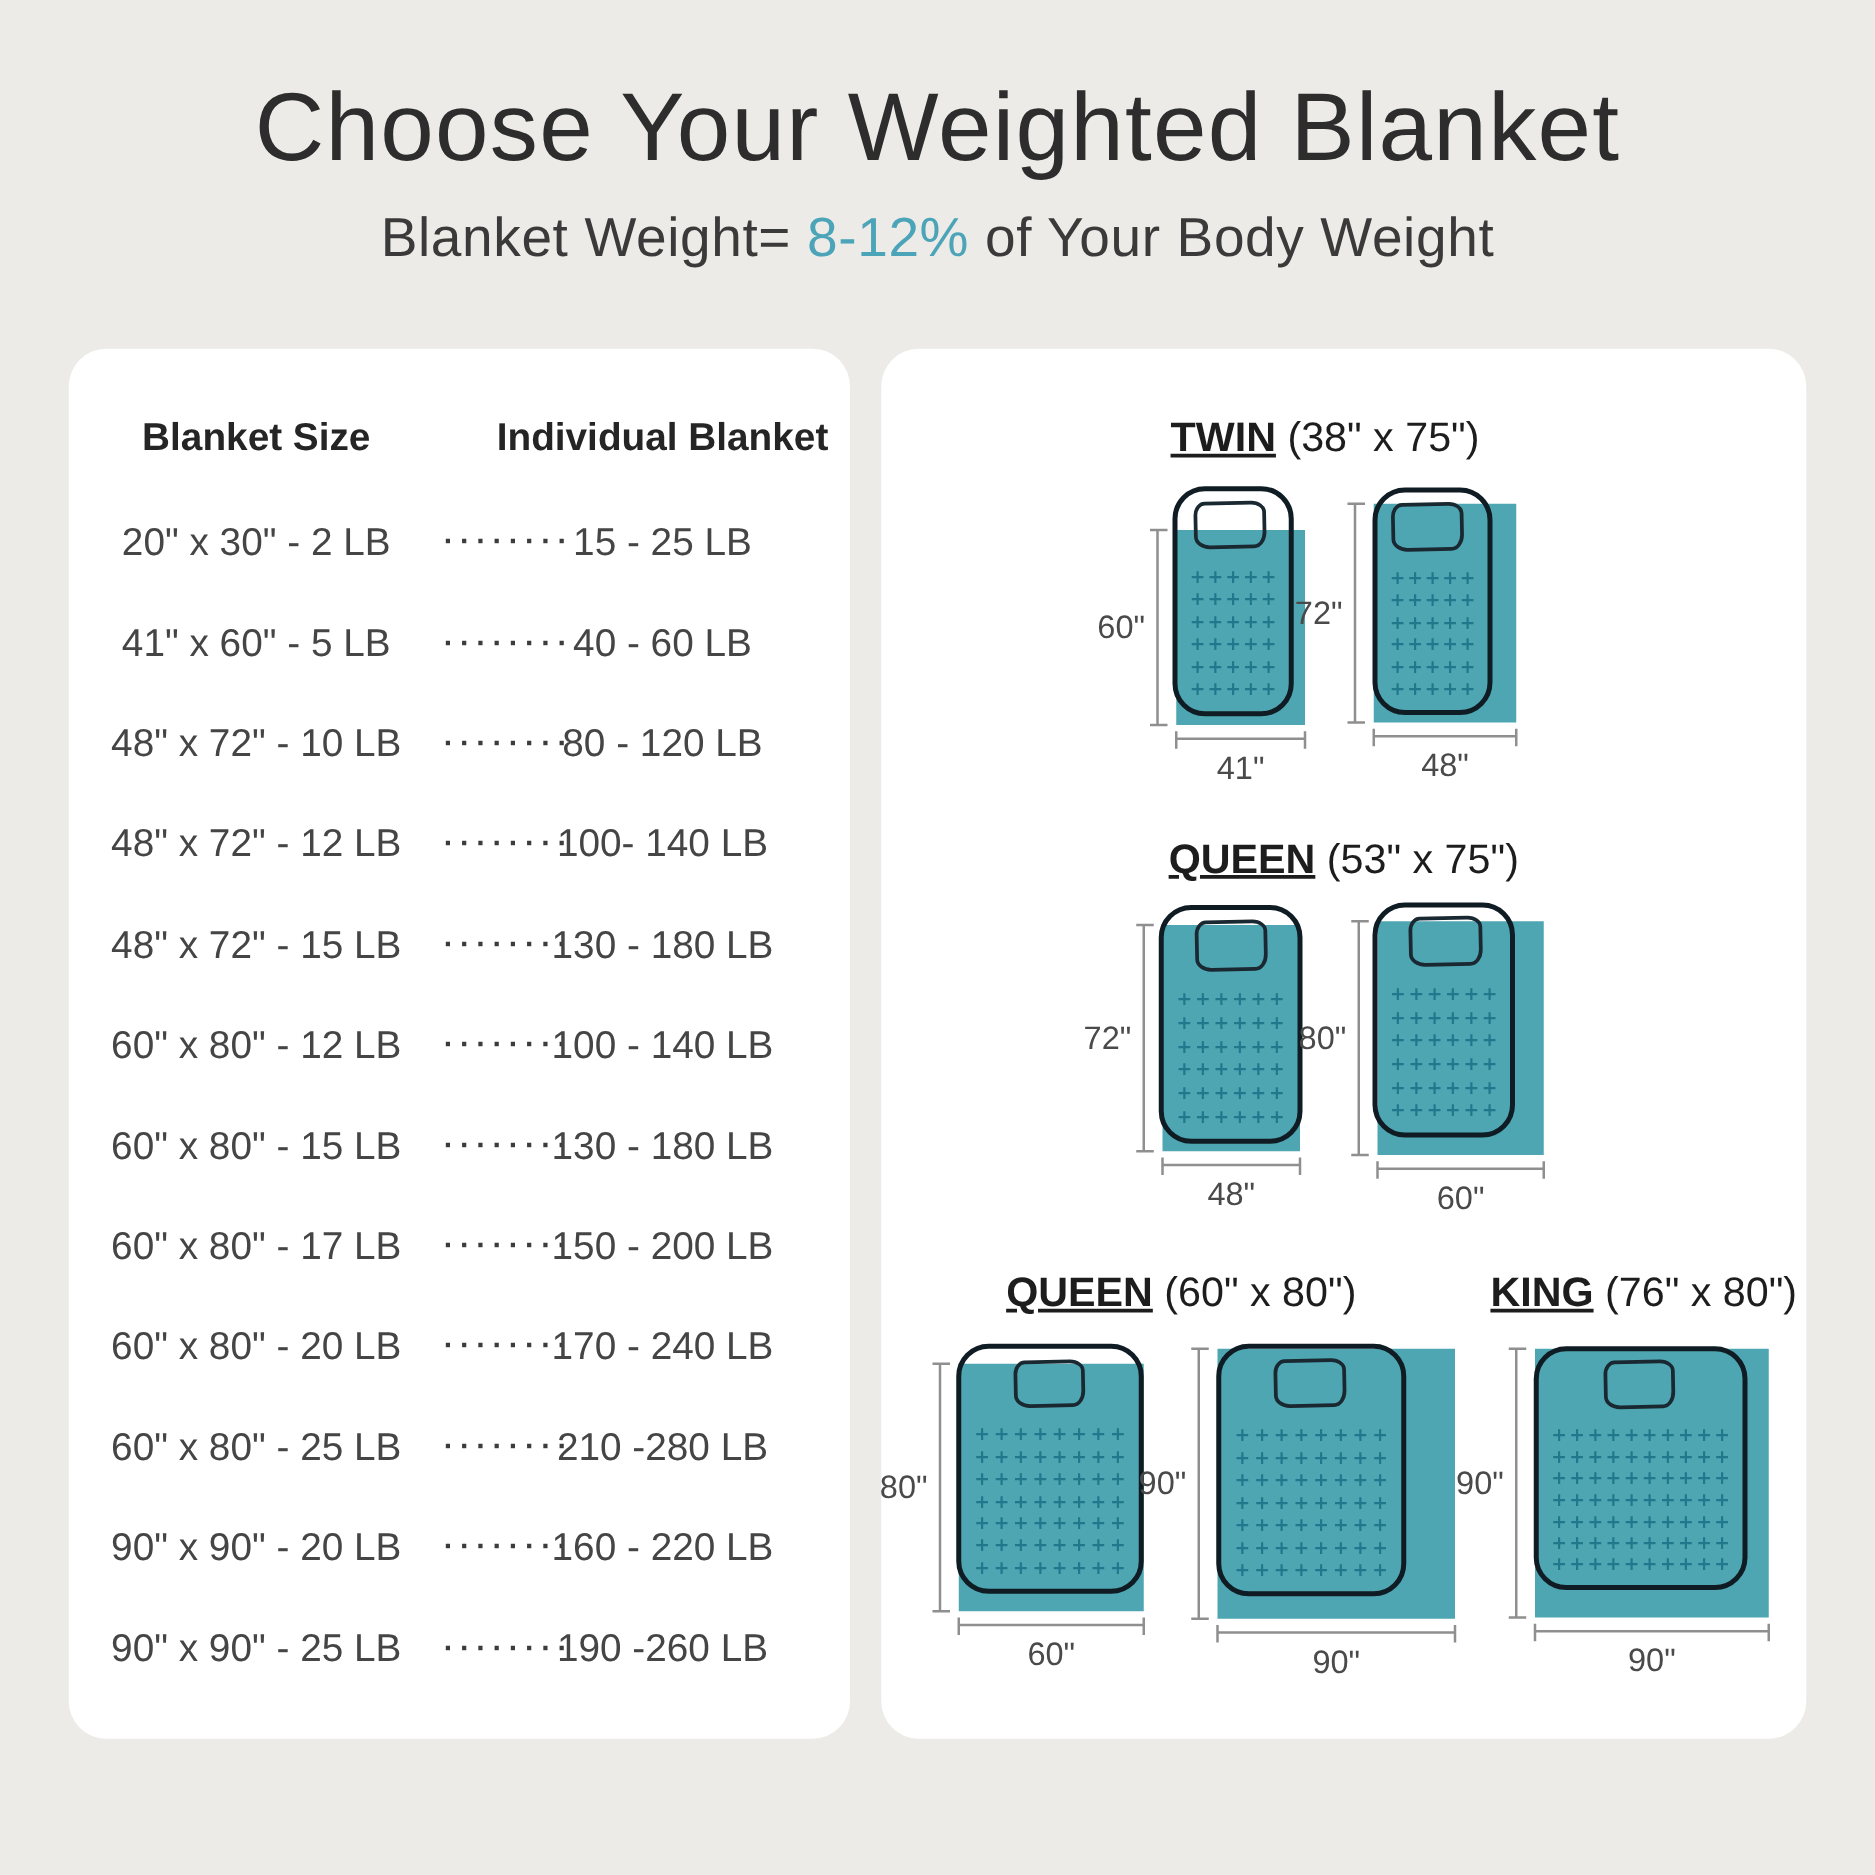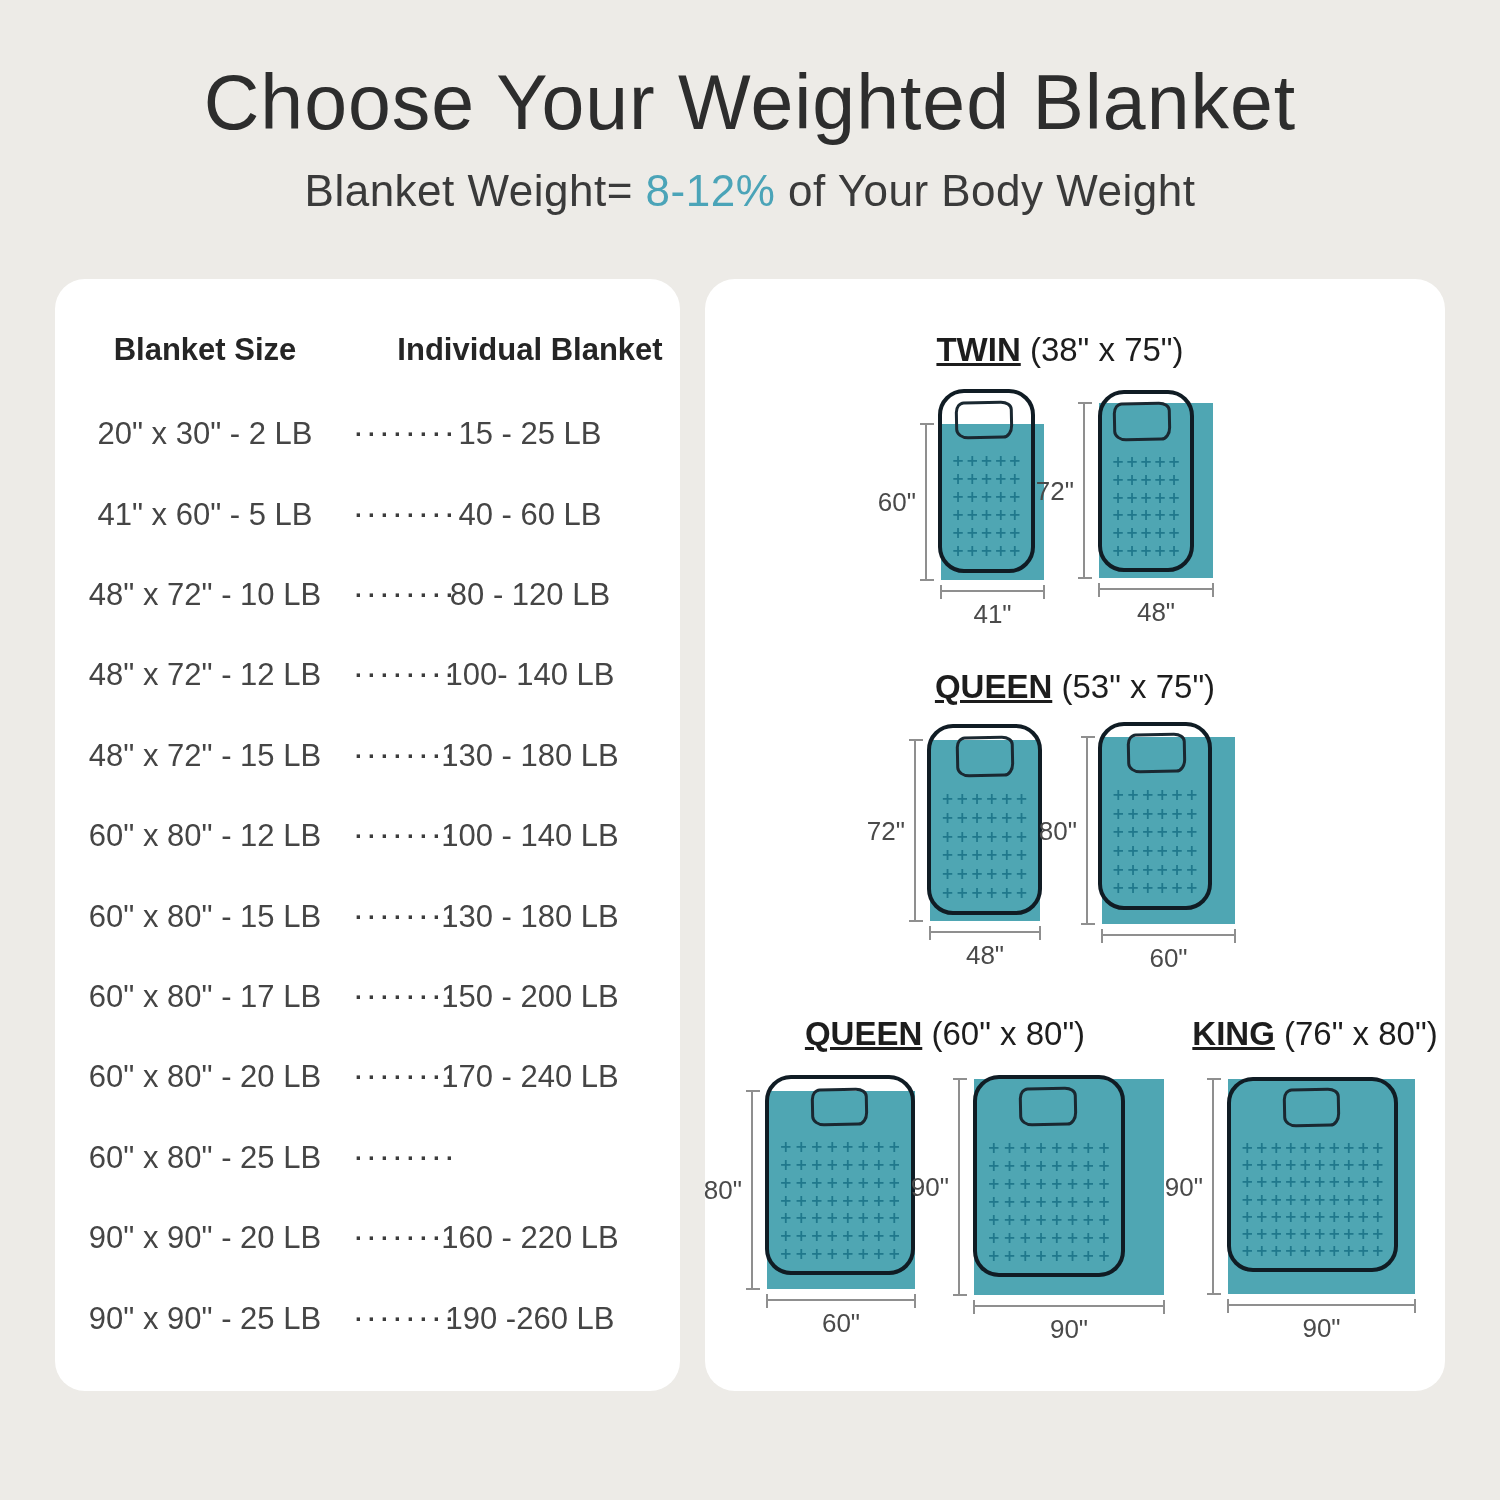--- a/index.html
+++ b/index.html
@@ -117,20 +117,21 @@
             <span class="td td-weight">150 - 200 LB</span>
           </div>
           <div class="trow">
             <span class="td td-size">60" x 80" - 20 LB</span>
             <span class="td td-dots">········</span>
             <span class="td td-weight">170 - 240 LB</span>
           </div>
           <div class="trow">
             <span class="td td-size">60" x 80" - 25 LB</span>
             <span class="td td-dots">········</span>
+            <span class="td td-weight">210 -280 LB</span>
           </div>
           <div class="trow">
             <span class="td td-size">90" x 90" - 20 LB</span>
             <span class="td td-dots">········</span>
             <span class="td td-weight">160 - 220 LB</span>
           </div>
           <div class="trow">
             <span class="td td-size">90" x 90" - 25 LB</span>
             <span class="td td-dots">········</span>
             <span class="td td-weight">190 -260 LB</span>

